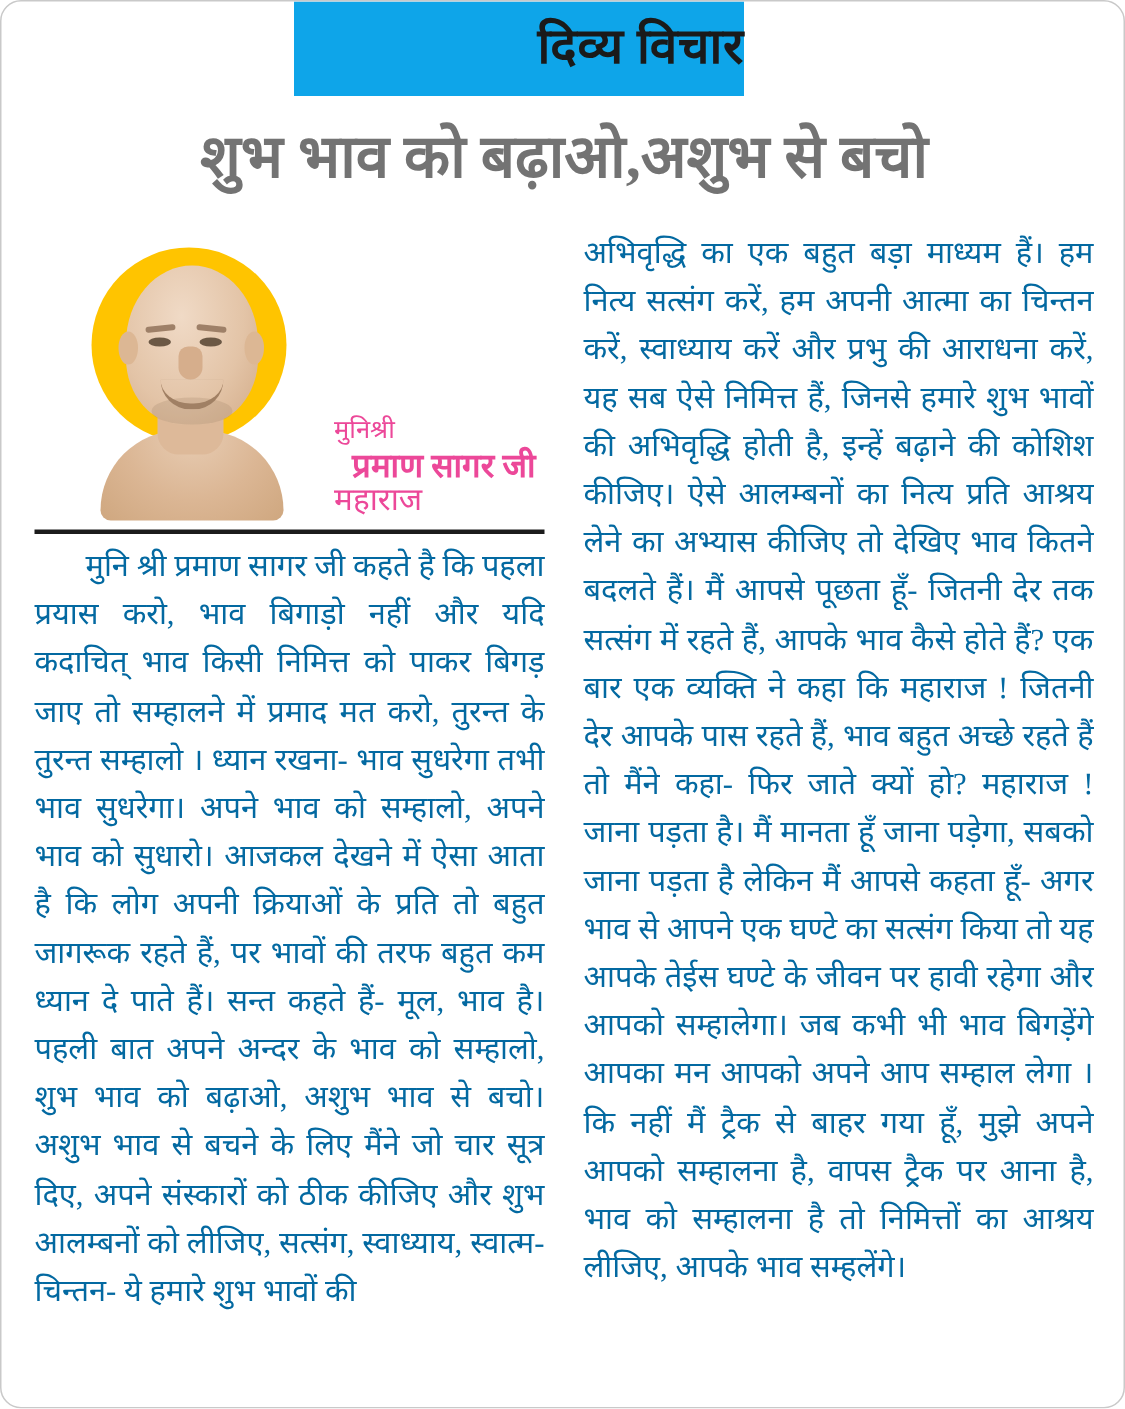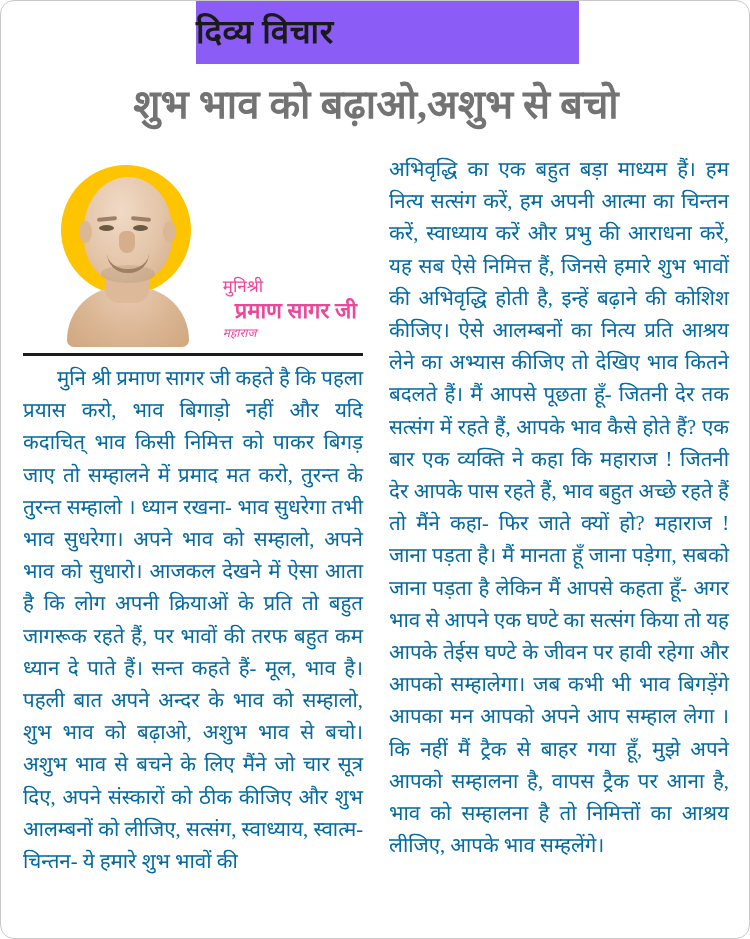--- a/index.html
+++ b/index.html
@@ -19,26 +19,26 @@
     border: 1px solid #c9c9c9;
     border-radius: 14px;
     overflow: hidden;
   }
 
   
   .masthead {
     position: absolute;
     left: 195px;
     top: 0;
-    width: 383px;
+    width: 300px;
     height: 63px;
-    background: #8b5cf6;
+    background: #0ea5e9;
     display: flex;
     align-items: center;
-    justify-content: flex-start;
+    justify-content: flex-end;
   }
   .masthead-title {
     font-family: "Liberation Serif", "DejaVu Serif", serif;
     font-weight: bold;
     font-size: 33px;
     line-height: 1;
     color: #1a1a1a;
     letter-spacing: 0.5px;
     white-space: nowrap;
   }
@@ -197,23 +197,22 @@
   }
   .byline .name {
     font-family: "Liberation Serif", "DejaVu Serif", serif;
     font-size: 22px;
     line-height: 27px;
     font-weight: bold;
     margin-left: 12px;
   }
   .byline .suffix {
     font-family: "Liberation Serif", "DejaVu Serif", serif;
-    font-size: 12px;
+    font-size: 21px;
     line-height: 19px;
-    font-style: italic;
   }
 
   .rule {
     width: 100%;
     height: 0;
     border-top: 3px solid #1c1c1c;
     margin: 4px 0 6px 0;
   }
 
   

